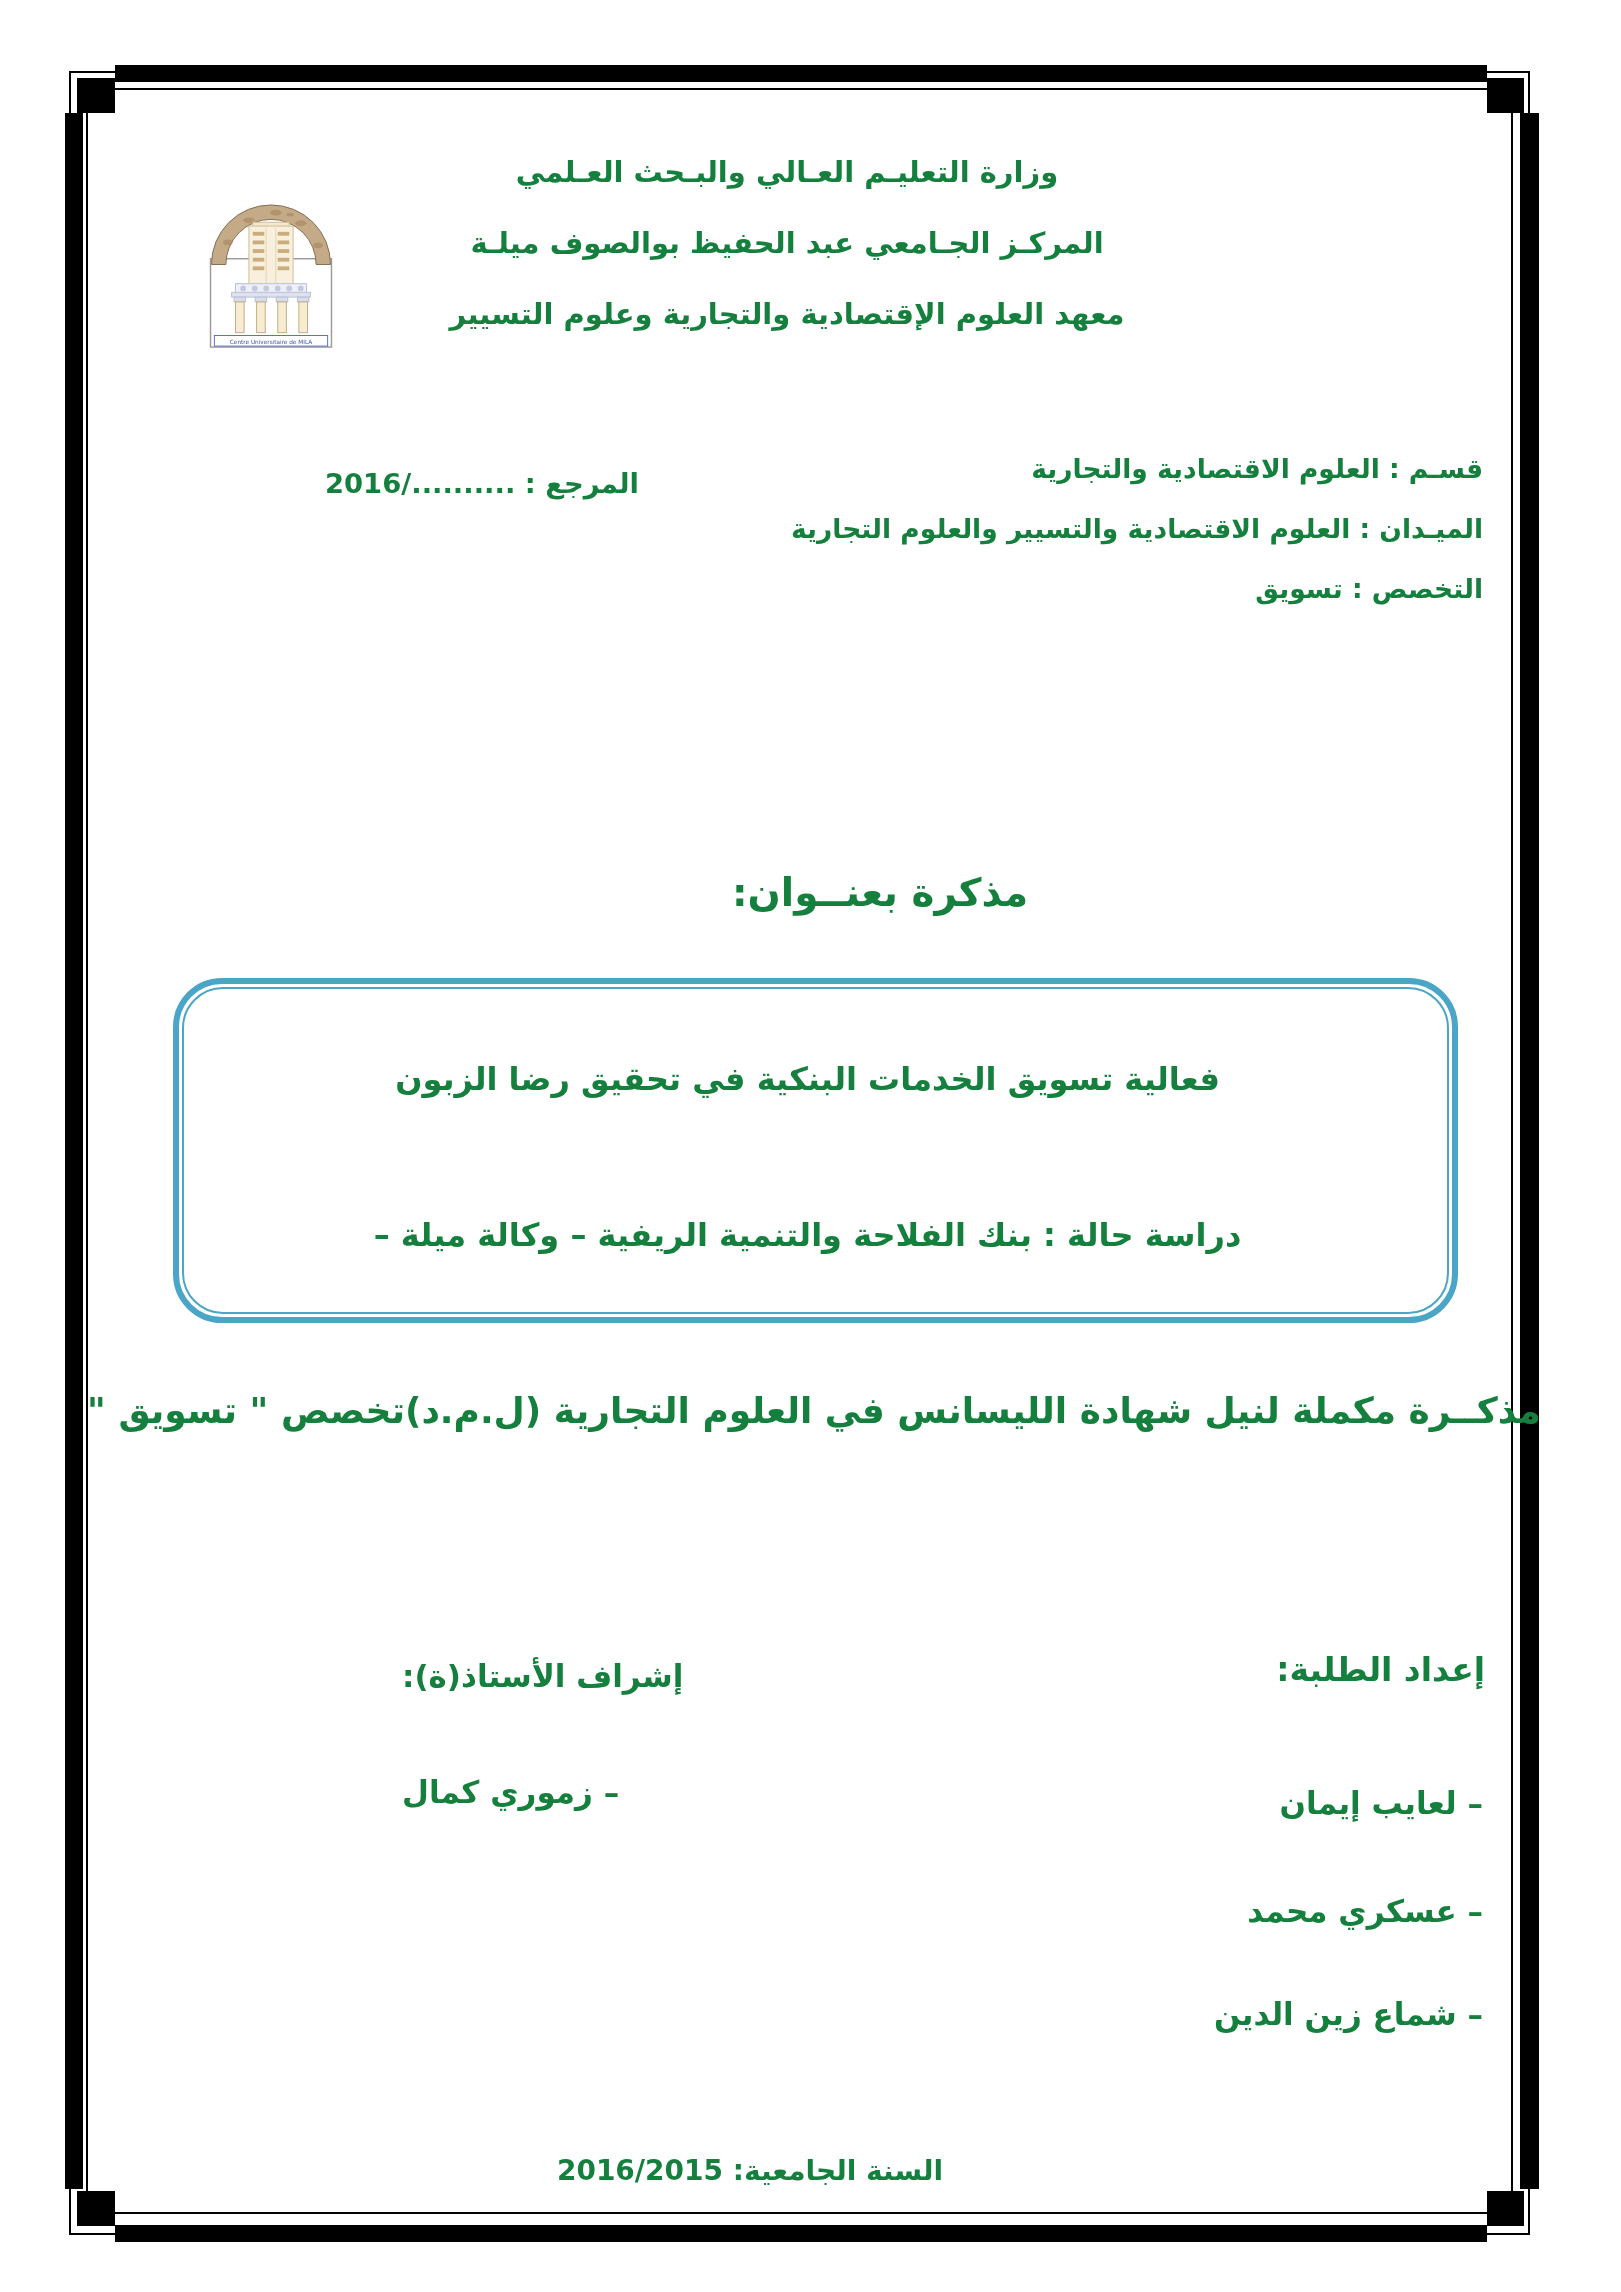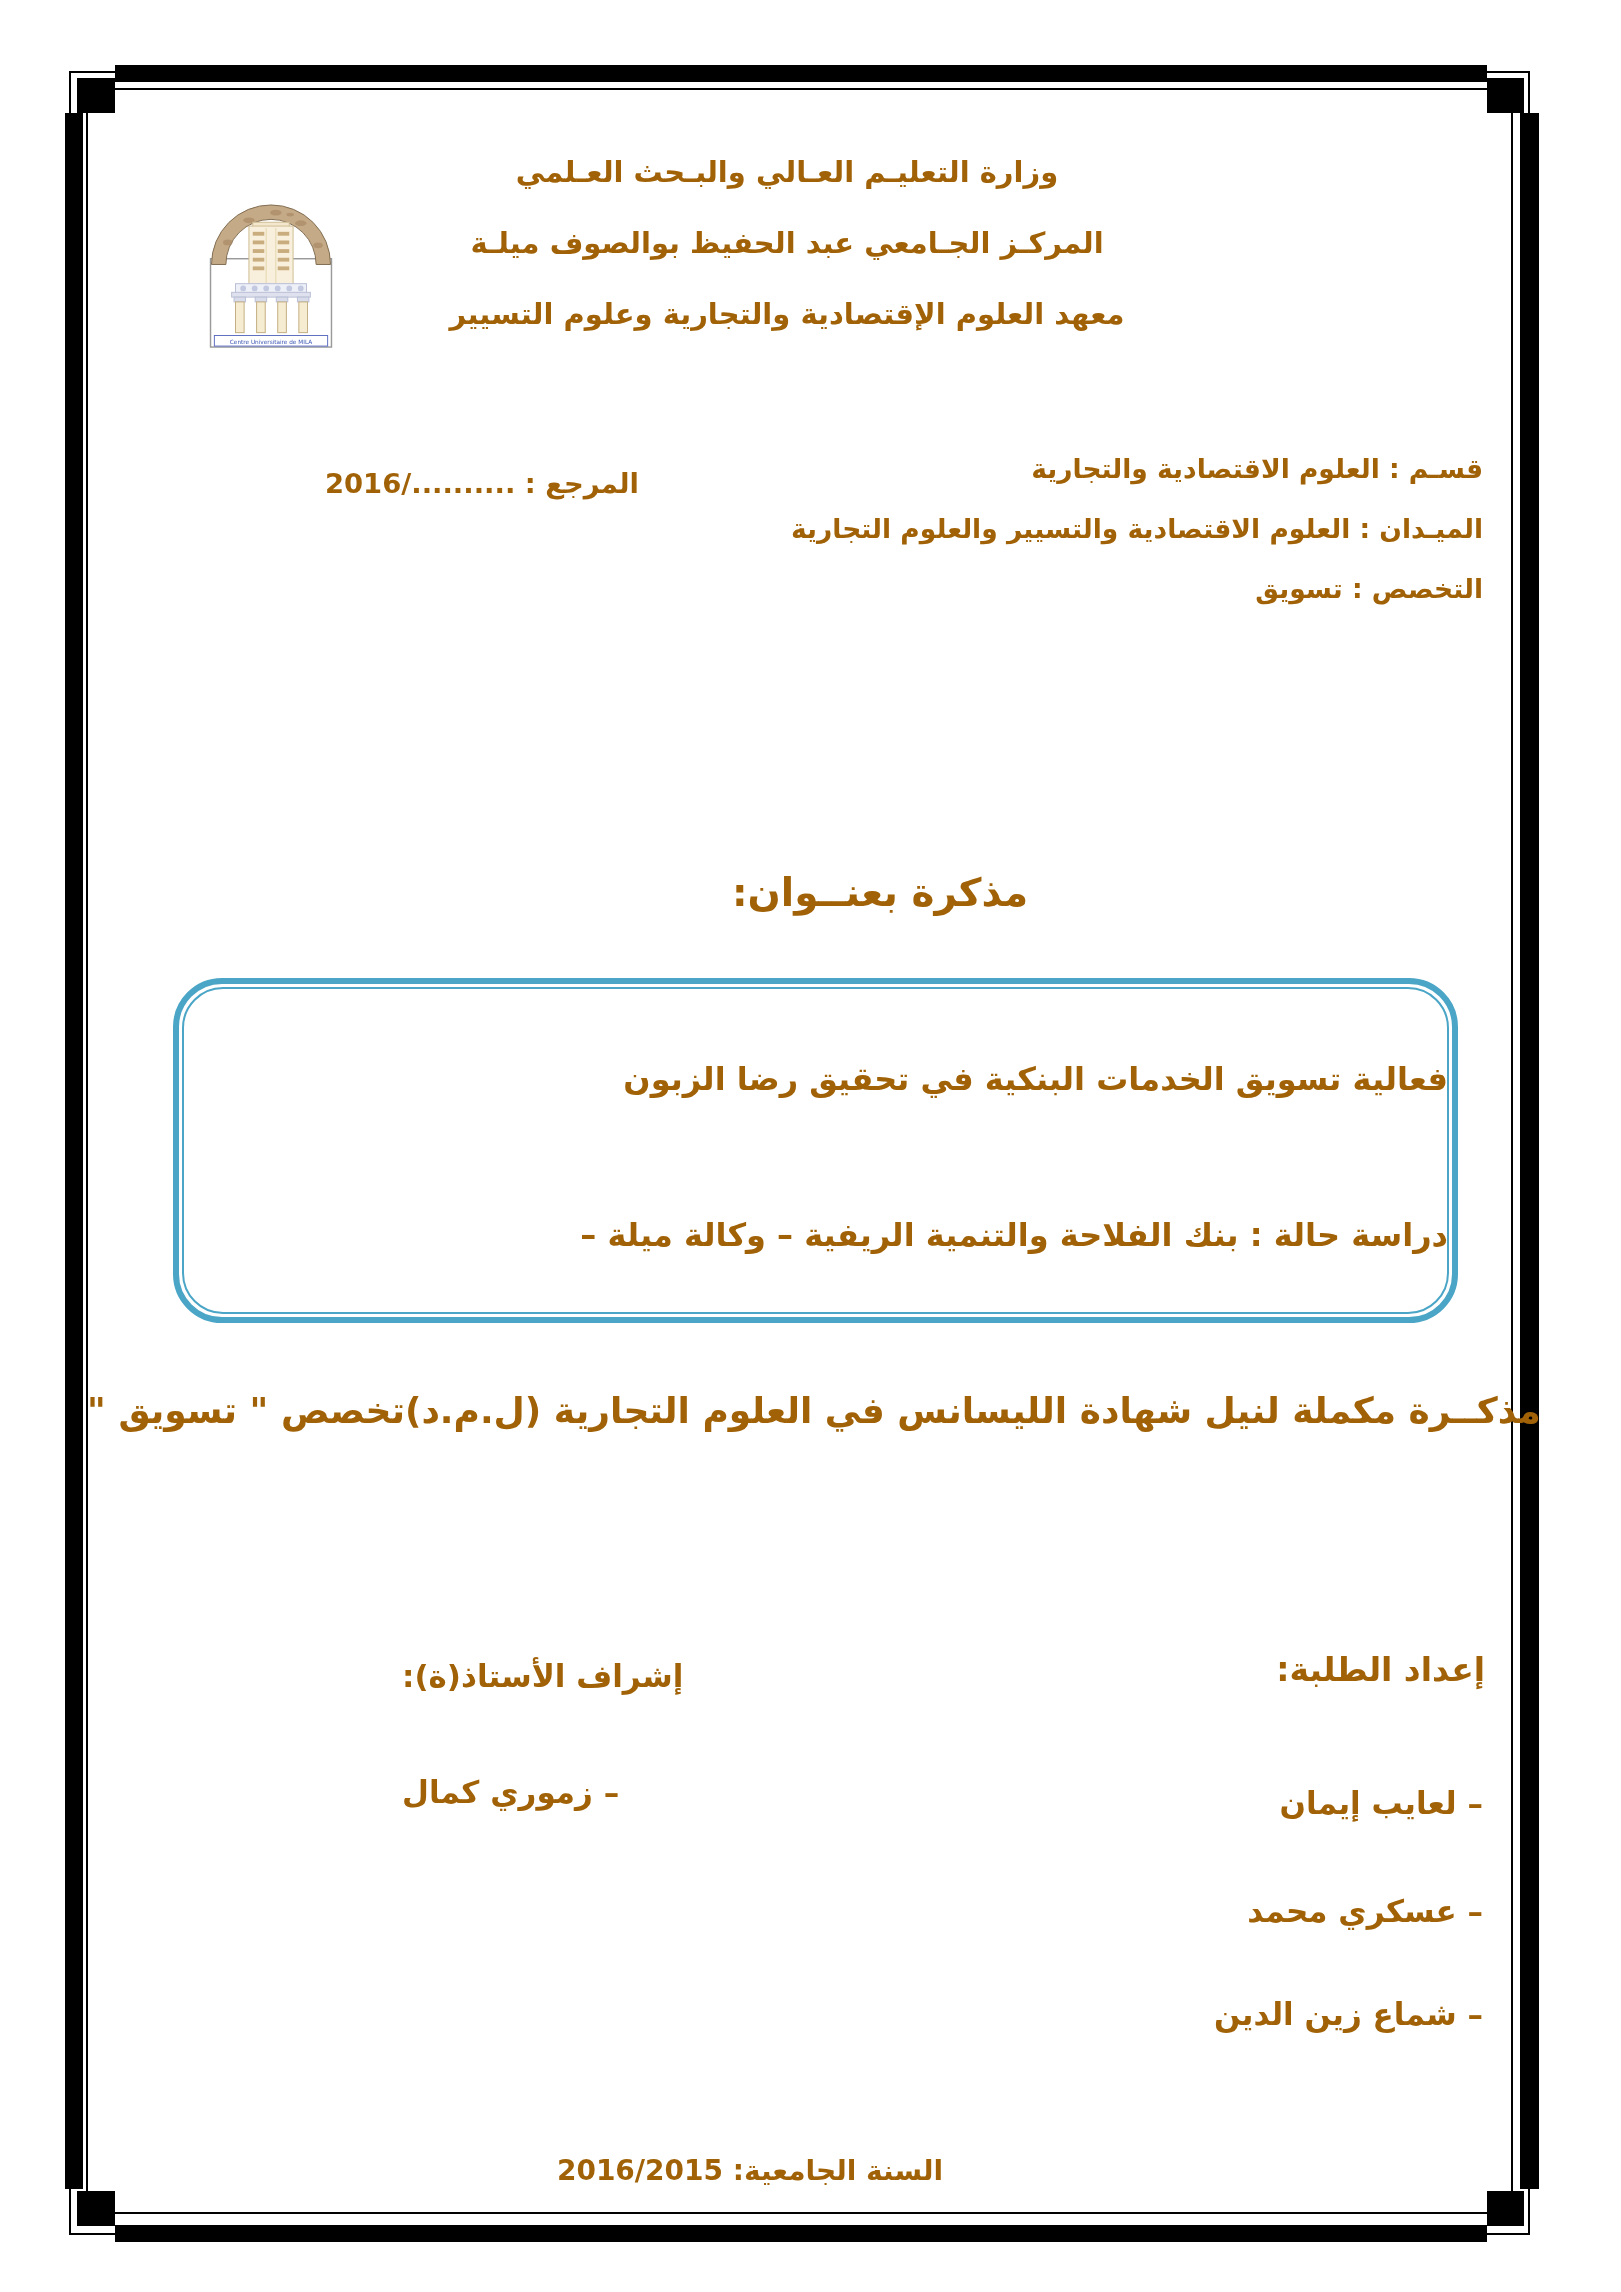--- a/index.html
+++ b/index.html
@@ -1,28 +1,28 @@
 <!DOCTYPE html>
 <html lang="ar"><head>
 <meta charset="utf-8">
 <style>
   html,body{margin:0;padding:0;background:#ffffff;}
   .page{position:relative;width:1621px;height:2293px;background:#fff;overflow:hidden;
         font-family:"DejaVu Sans",sans-serif;color:#000;}
   .abs{position:absolute;}
-  .ar{font-weight:bold;color:#a16207;white-space:nowrap;}
+  .ar{font-weight:bold;color:#15803d;white-space:nowrap;}
   .center-anchor{transform:translateX(-50%);}
   .frame-svg{position:absolute;left:0;top:0;width:1621px;height:2293px;pointer-events:none;}
   .header-block{left:292px;top:137px;width:990px;text-align:center;font-size:29px;line-height:71px;}
   .dept-block{right:138px;top:439px;text-align:right;font-size:26.5px;line-height:60px;}
   .ref-line{left:281px;top:468px;font-size:27.4px;margin-left:44px;}
   .memo-heading{left:880px;top:870px;font-size:39px;}
   .title-box{left:173px;top:978px;width:1273px;height:333px;border:6.9px solid #4aa5c6;border-radius:49px;}
   .title-box-inner{position:absolute;inset:2.9px;border:2.9px solid #4aa5c6;border-radius:41px;}
-  .title-line{position:absolute;left:0;right:4px;font-size:32px;}
+  .title-line{position:absolute;left:0;right:16px;text-align:center;font-size:32px;}
   .degree-note{left:814px;top:1390px;font-size:36px;}
   .students-heading{right:136px;top:1650px;font-size:33px;text-align:right;}
   .student-name{right:138px;font-size:31px;text-align:right;margin-top:28px;}
   .supervisor-heading{left:402px;top:1658px;font-size:31px;}
   .supervisor-name{left:402px;top:1774px;font-size:31px;}
   .year-line{left:750px;top:2154px;font-size:28px;}
 </style>
 </head>
 <body>
 

